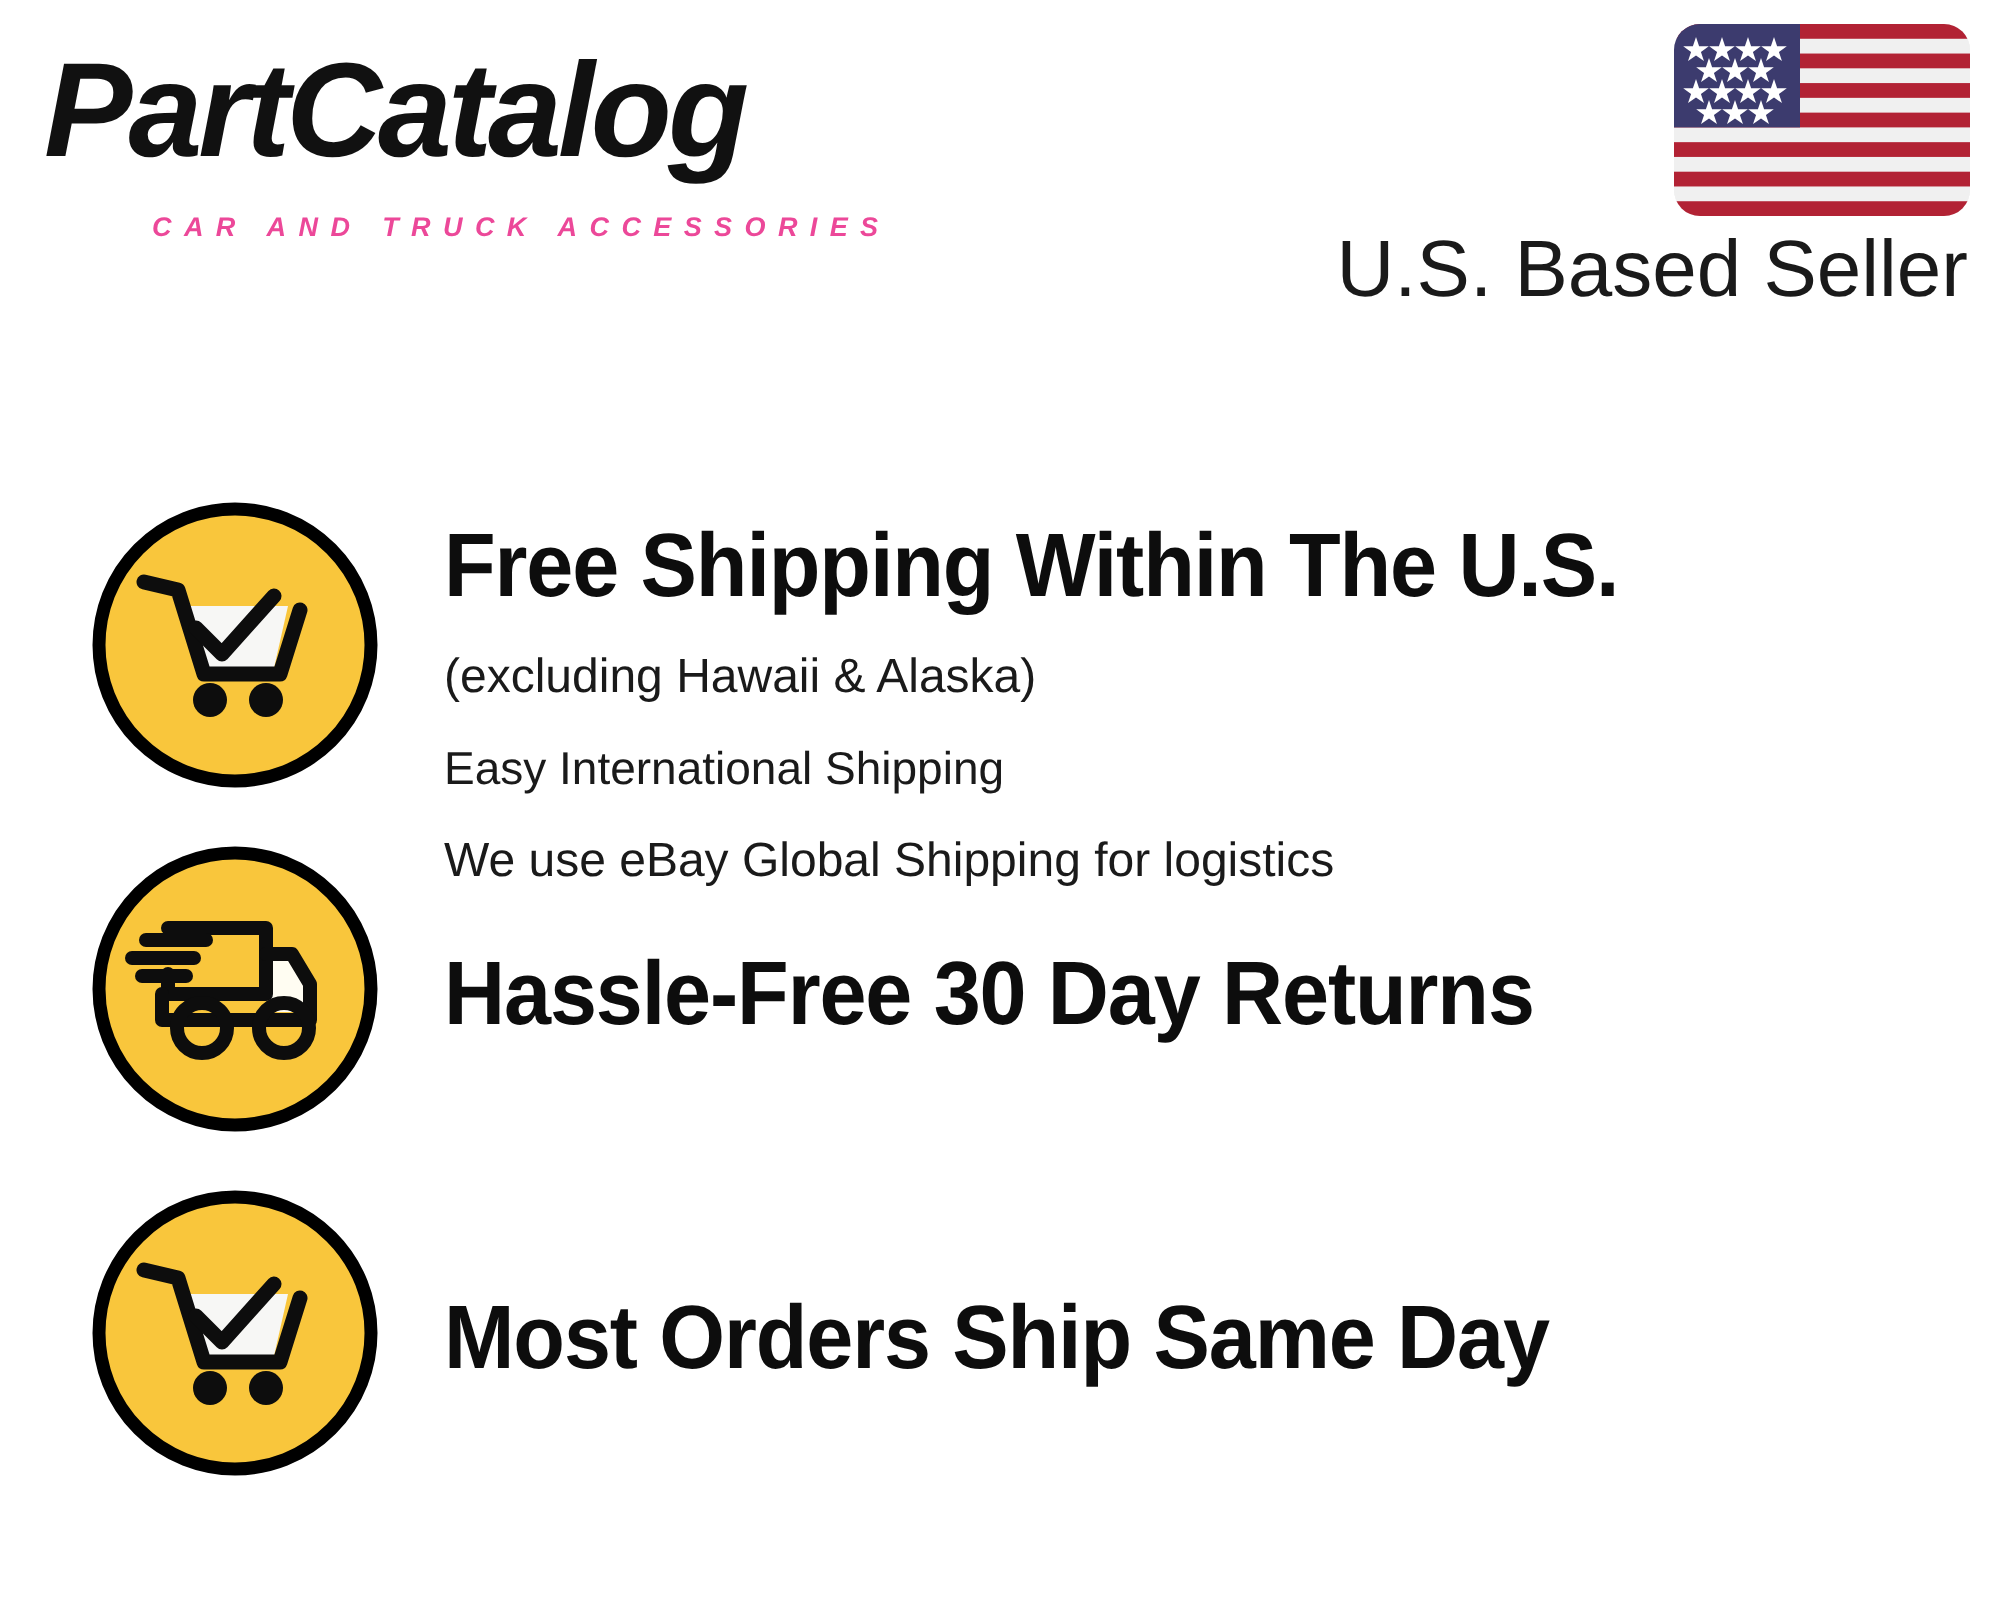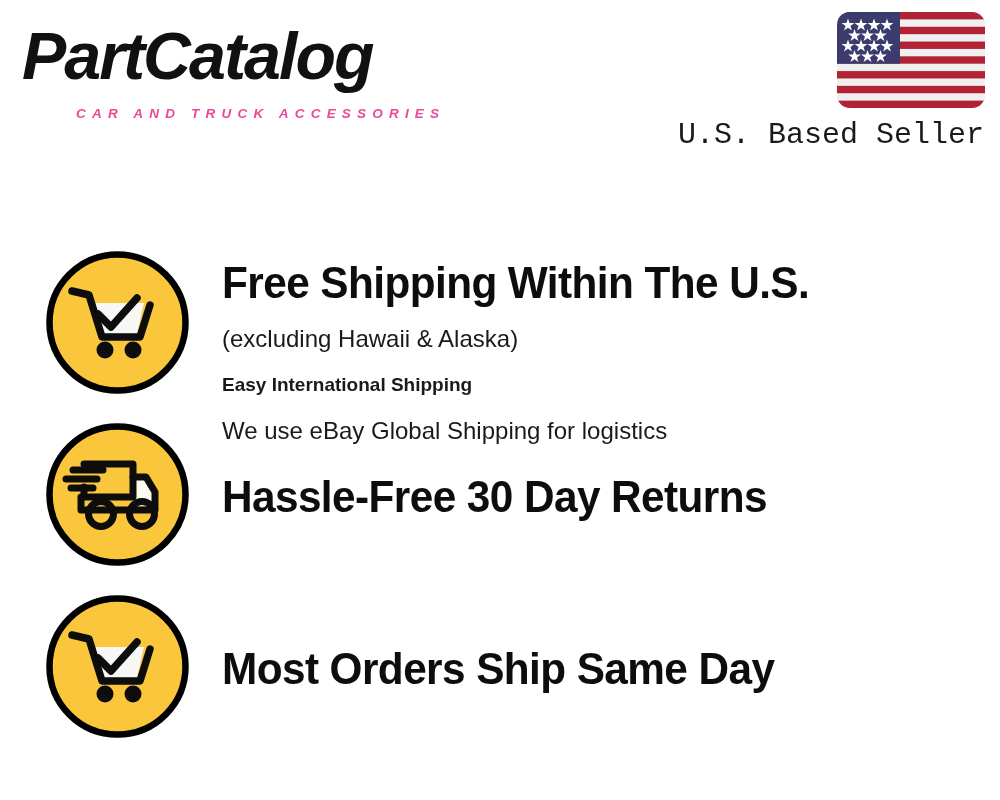--- a/index.html
+++ b/index.html
@@ -72,23 +72,23 @@
     border-radius: 13px;
     overflow: hidden;
     background: #F0F0F0;
   }
   #flag-badge svg { display: block; }
 
   #seller-note {
     position: absolute;
     right: 16px;
     top: 116px;
-    font-family: Liberation Mono, monospace;
+    font-family: Liberation Sans, sans-serif;
     font-weight: normal;
-    font-size: 30px;
+    font-size: 40px;
     line-height: 38px;
     color: #1a1a1a;
     white-space: nowrap;
     text-align: right;
   }
 
   
   #features {
     position: absolute;
     left: 0;
@@ -128,22 +128,22 @@
   .feature-sub {
     font-family: "Liberation Sans", sans-serif;
     font-weight: normal;
     font-size: 24px;
     line-height: 31px;
     color: #1a1a1a;
     white-space: nowrap;
     margin-top: 15px;
   }
   .feature-sub.strong {
-    font-weight: bold;
-    font-size: 19px;
+    font-weight: normal;
+    font-size: 23px;
   }
 
   
   #feature-row-1 { top: 75px; height: 160px; }
   #feature-row-1 .feature-icon { top: 0px; }
   #feature-row-1 .feature-text { top: 8px; }
   #feature-row-1 .feature-heading { margin-bottom: 6px; }
 
   #feature-row-2 { top: 247px; height: 160px; }
   #feature-row-2 .feature-icon { top: 0px; }

